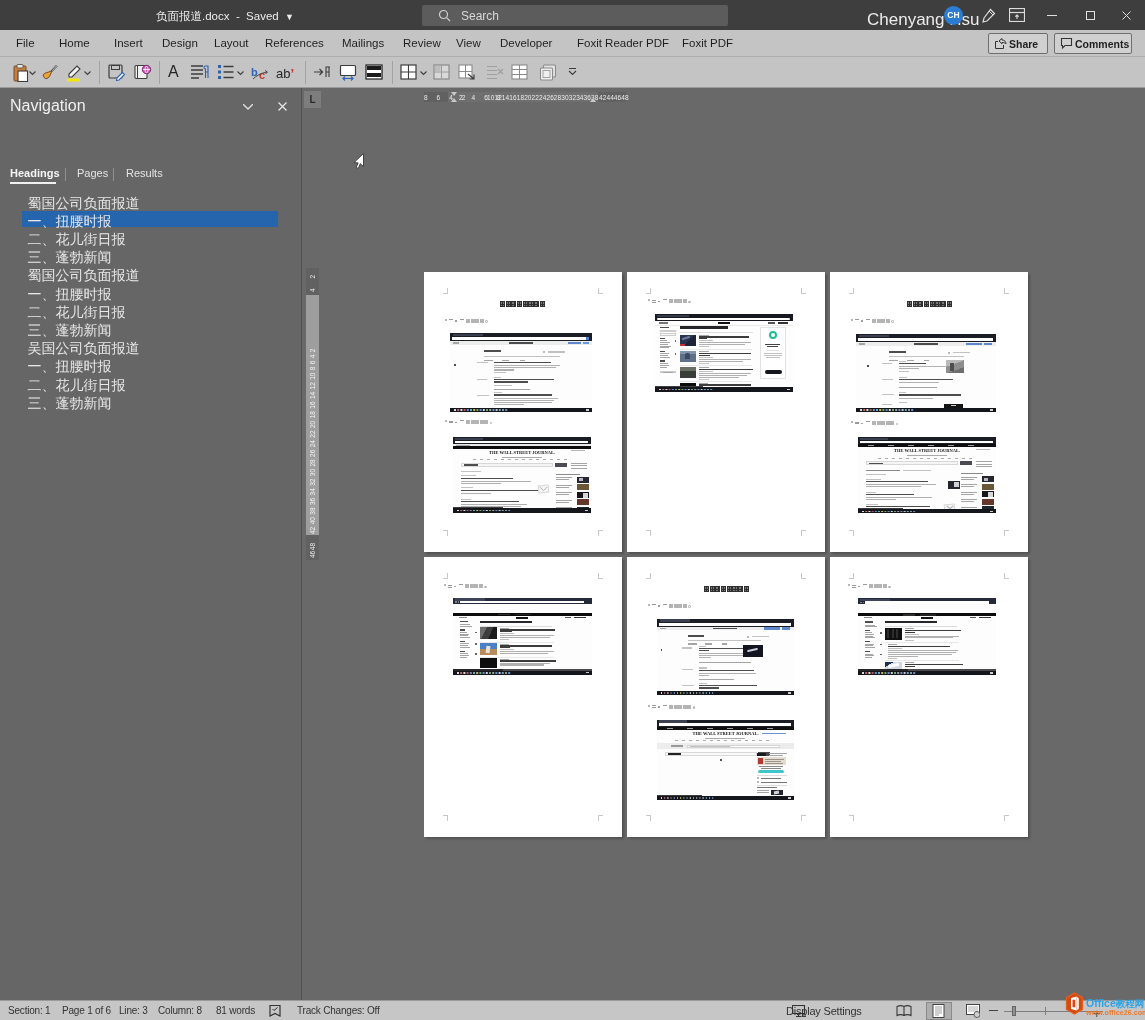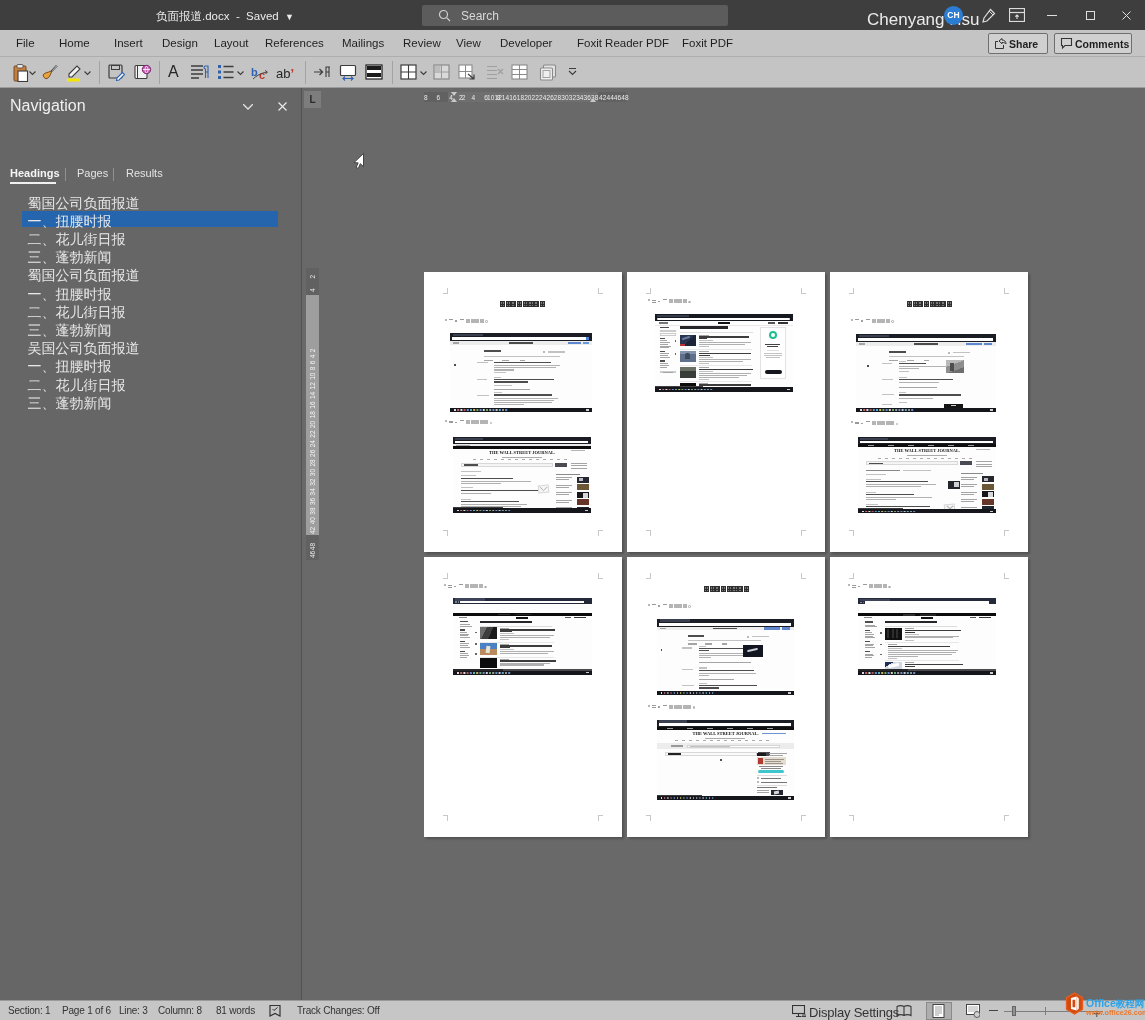--- a/index.html
+++ b/index.html
@@ -880,21 +880,21 @@
   <svg class="sitem" style="left:268px;top:3px;" width="14" height="14" viewBox="0 0 14 14">
         <path d="M2 1.5 L12 1.5 L12 12 L7 9.5 L2 12 Z" fill="none" stroke="#333" stroke-width="1.2"></path>
         <path d="M4.5 5 L6 6.5 L9.5 3.5" fill="none" stroke="#333" stroke-width="1"></path>
       </svg>
   <div class="sitem" style="left:297px;">Track Changes: Off</div>
   <svg class="sitem" style="left:792px;top:4px;" width="16" height="13" viewBox="0 0 16 13">
         <rect x="0.5" y="0.5" width="12" height="8" fill="none" stroke="#333" stroke-width="1.1"></rect>
         <path d="M4 11.5 L9.5 11.5 M6.5 9 L6.5 11.5" stroke="#333" stroke-width="1.1"></path>
         <path d="M10 10 l4 0 m-4 1.5 l4 0" stroke="#333" stroke-width="0.9"></path>
       </svg>
-  <div class="sitem" style="left:809px;font-size:13px;">Display Settings</div>
+  <div class="sitem" style="left:786px;font-size:11px;">Display Settings</div>
   <svg class="sitem" style="left:896px;top:4px;" width="16" height="12" viewBox="0 0 16 12">
         <path d="M8 1.5 C6 0.5 3 0.5 1 1.5 L1 10.5 C3 9.5 6 9.5 8 10.5 C10 9.5 13 9.5 15 10.5 L15 1.5 C13 0.5 10 0.5 8 1.5 Z M8 1.5 L8 10.5" fill="none" stroke="#3a3a3a" stroke-width="1.1"></path>
       </svg>
   <div class="abs" style="left:926px;top:1px;width:26px;height:18px;background:#aeaeae;border:1px solid #8a8a8a;"></div>
   <svg class="sitem" style="left:932px;top:3px;" width="13" height="14" viewBox="0 0 13 14">
         <rect x="1" y="0.5" width="11" height="13" fill="#fff" stroke="#444" stroke-width="1"></rect>
         <path d="M3 3 l7 0 M3 5 l7 0 M3 7 l7 0 M3 9 l7 0 M3 11 l4 0" stroke="#888" stroke-width="0.8"></path>
       </svg>
   <svg class="sitem" style="left:966px;top:3px;" width="14" height="14" viewBox="0 0 14 14">
         <rect x="0.5" y="0.5" width="13" height="10" fill="#fff" stroke="#444" stroke-width="1"></rect>

